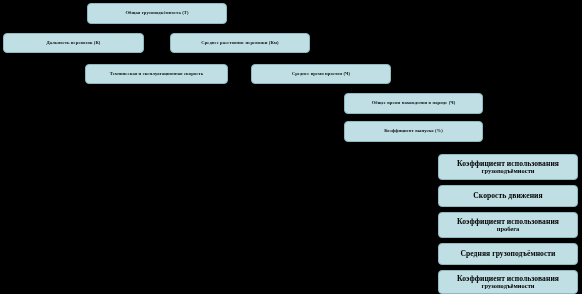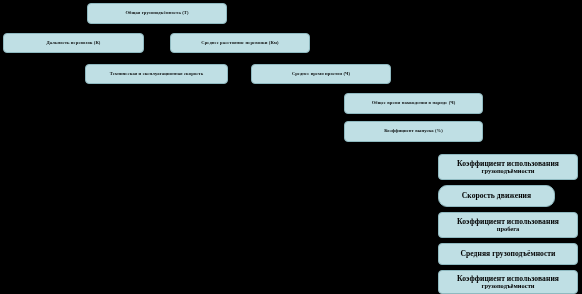--- a/index.html
+++ b/index.html
@@ -80,21 +80,21 @@
     </div>
     <div class="node tier-top" style="left: 344px; top: 93px; width: 139px; height: 21px;">
       <span class="label">Общее время нахождения в наряде (Ч)</span>
     </div>
     <div class="node tier-top" style="left: 344px; top: 121px; width: 139px; height: 21px;">
       <span class="label">Коэффициент выпуска (%)</span>
     </div>
     <div class="node tier-metric" style="left: 438px; top: 154px; width: 140px; height: 26px;">
       <span class="label">Коэффициент использования<span class="sub">грузоподъёмности</span></span>
     </div>
-    <div class="node tier-metric" style="left: 438px; top: 185px; width: 117px; height: 22px; border-radius: 9px;">
+    <div class="node tier-metric" style="left: 438px; top: 185px; width: 140px; height: 22px;">
       <span class="label">Скорость движения</span>
     </div>
     <div class="node tier-metric" style="left: 438px; top: 212px; width: 140px; height: 26px;">
       <span class="label">Коэффициент использования<span class="sub">пробега</span></span>
     </div>
     <div class="node tier-metric" style="left: 438px; top: 243px; width: 140px; height: 22px;">
       <span class="label">Средняя грузоподъёмности</span>
     </div>
     <div class="node tier-metric" style="left: 438px; top: 270px; width: 140px; height: 24px;">
       <span class="label">Коэффициент использования<span class="sub">грузоподъёмности</span></span>

